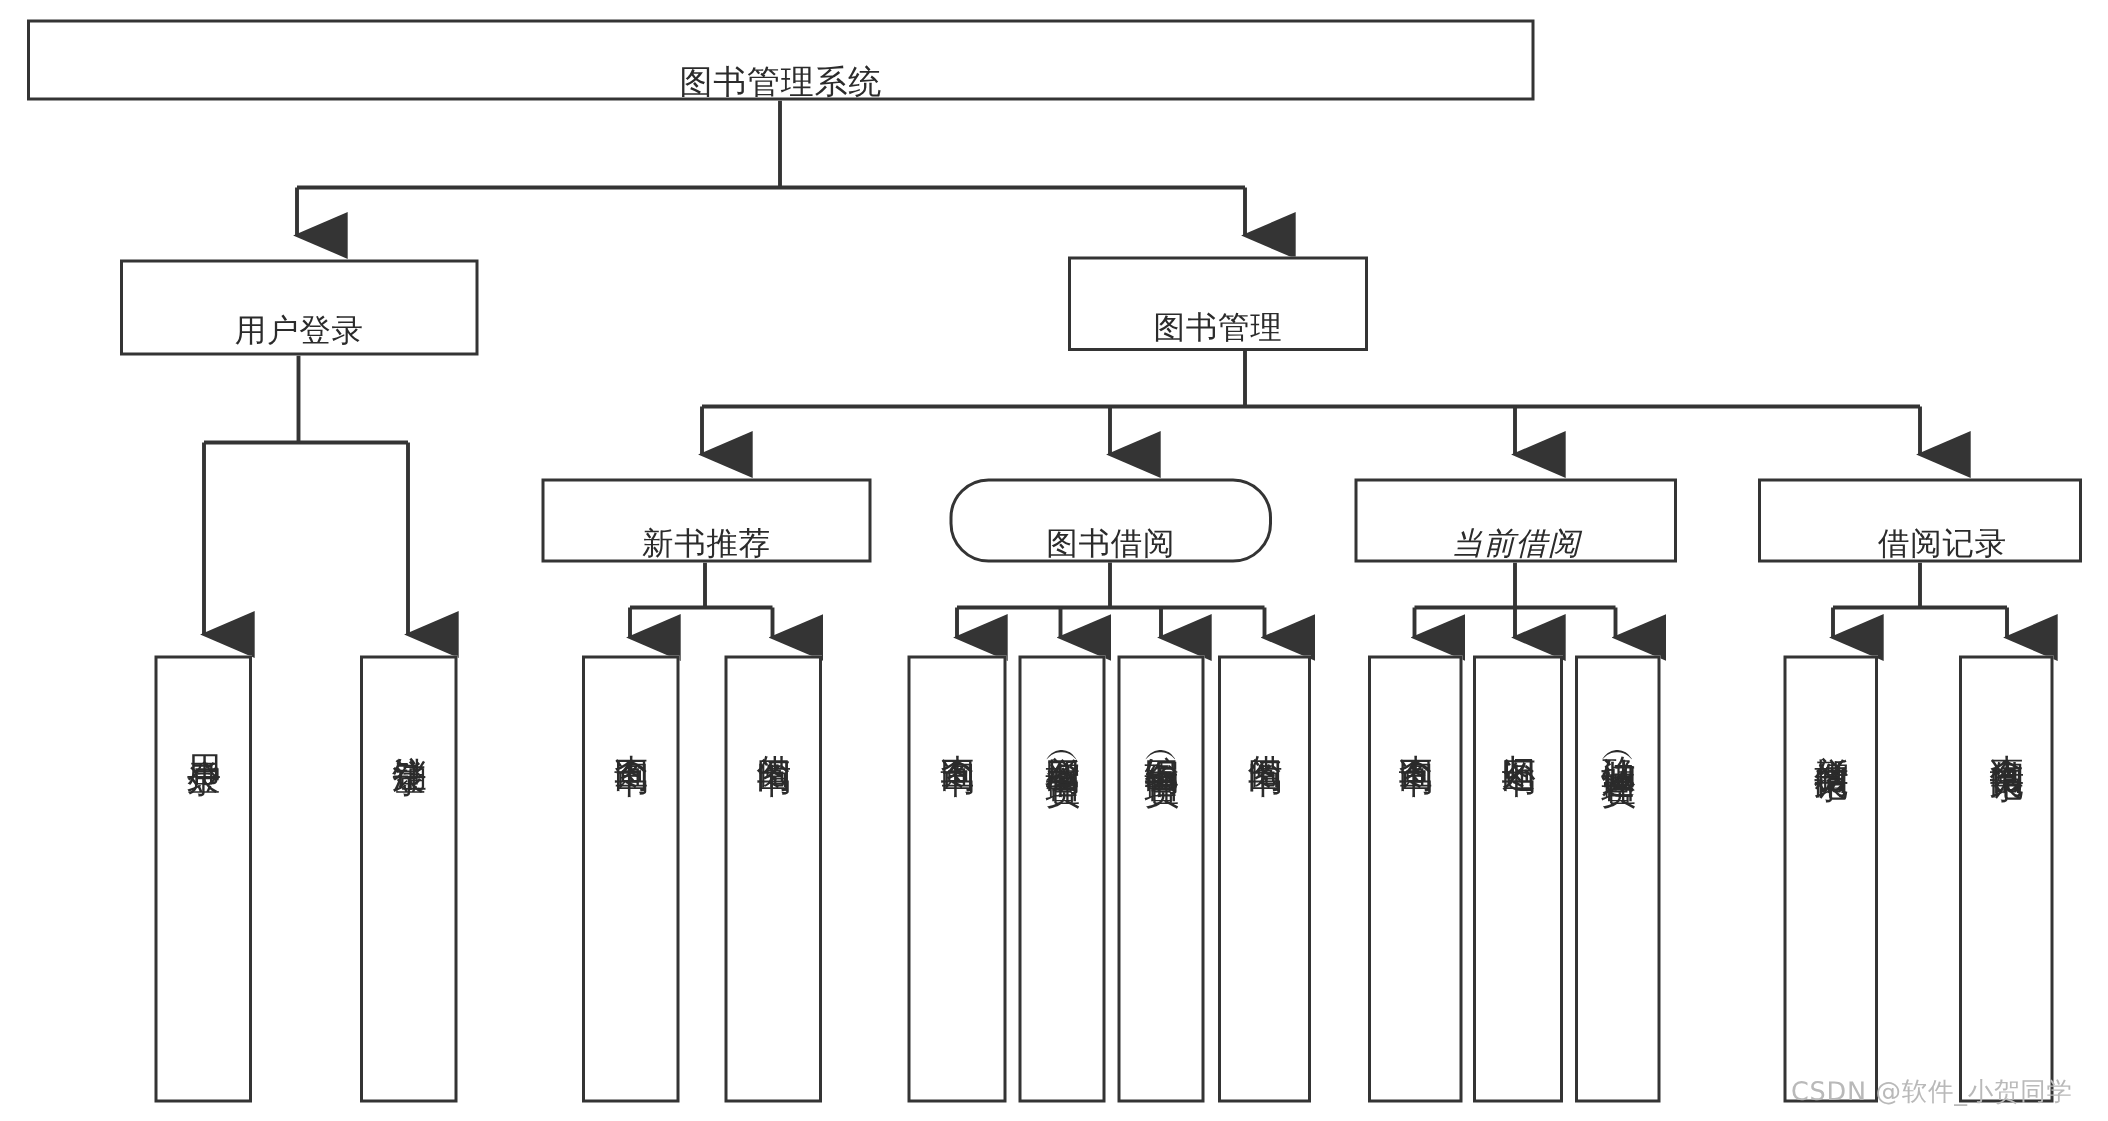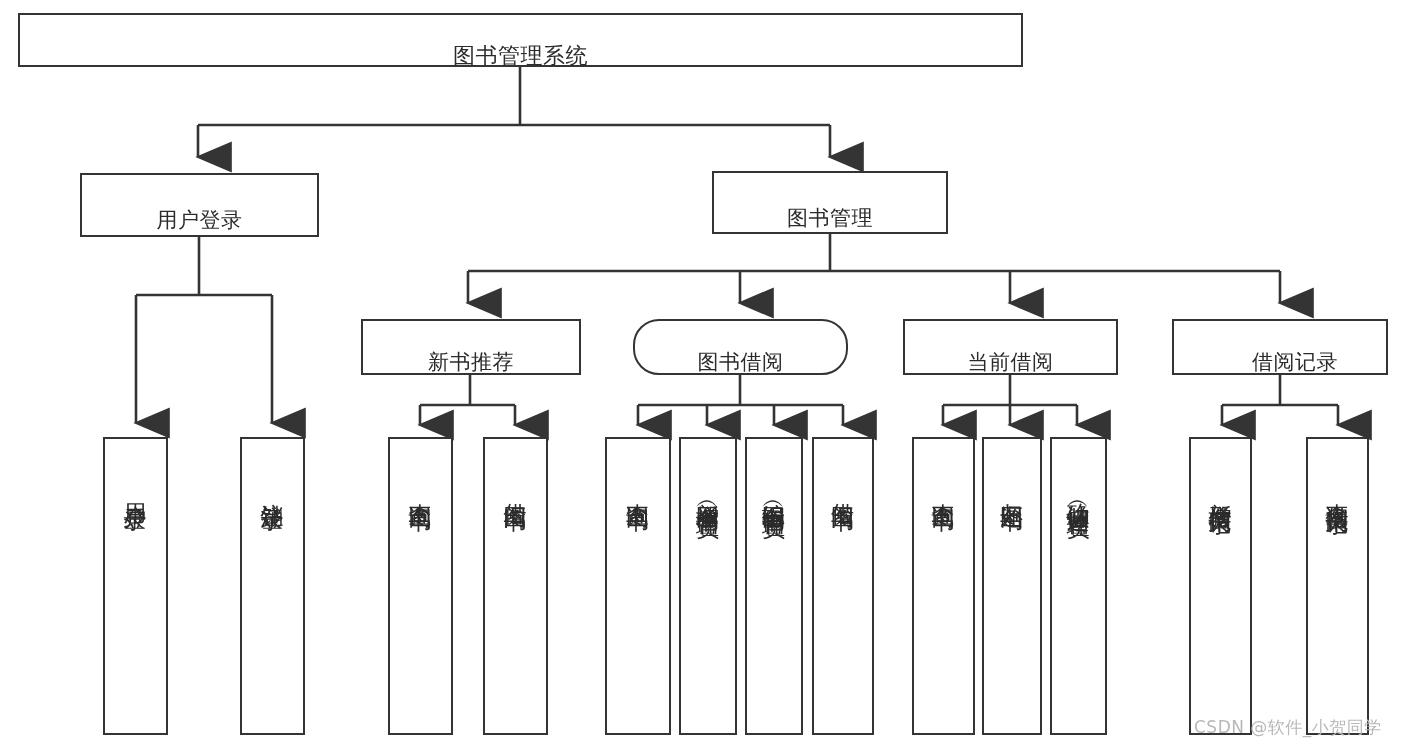--- a/index.html
+++ b/index.html
@@ -129,33 +129,33 @@
   </svg>
 
   <div class="node horiz root" style="left:18px; top:13px; width:1005px; height:54px;">
     <span class="lbl">图书管理系统</span>
   </div>
 
   <div class="node horiz" style="left:80px; top:173px; width:239px; height:64px;">
     <span class="lbl">用户登录</span>
   </div>
 
-  <div class="node horiz" style="left:712px; top:171px; width:236px; height:63px;">
+  <div class="node horiz" style="left:712px; top:171px; width:200px; height:63px;">
     <span class="lbl">图书管理</span>
   </div>
 
   <div class="node horiz" style="left:361px; top:319px; width:220px; height:56px;">
     <span class="lbl">新书推荐</span>
   </div>
 
   <div class="node horiz" style="left:633px; top:319px; width:215px; height:56px;border-radius:26px;">
     <span class="lbl">图书借阅</span>
   </div>
 
-  <div class="node horiz" style="left:903px; top:319px; width:215px; height:56px;">
+  <div class="node horiz" style="left:903px; top:319px; width:215px; height:56px;font-style:italic;">
     <span class="lbl">当前借阅</span>
   </div>
 
   <div class="node horiz" style="left:1172px; top:319px; width:216px; height:56px;padding-left:30px;">
     <span class="lbl">借阅记录</span>
   </div>
 
   <div class="node vert" style="left:103px; top:437px; width:65px; height:298px;">
     <span class="lbl">用户登录</span>
   </div>

